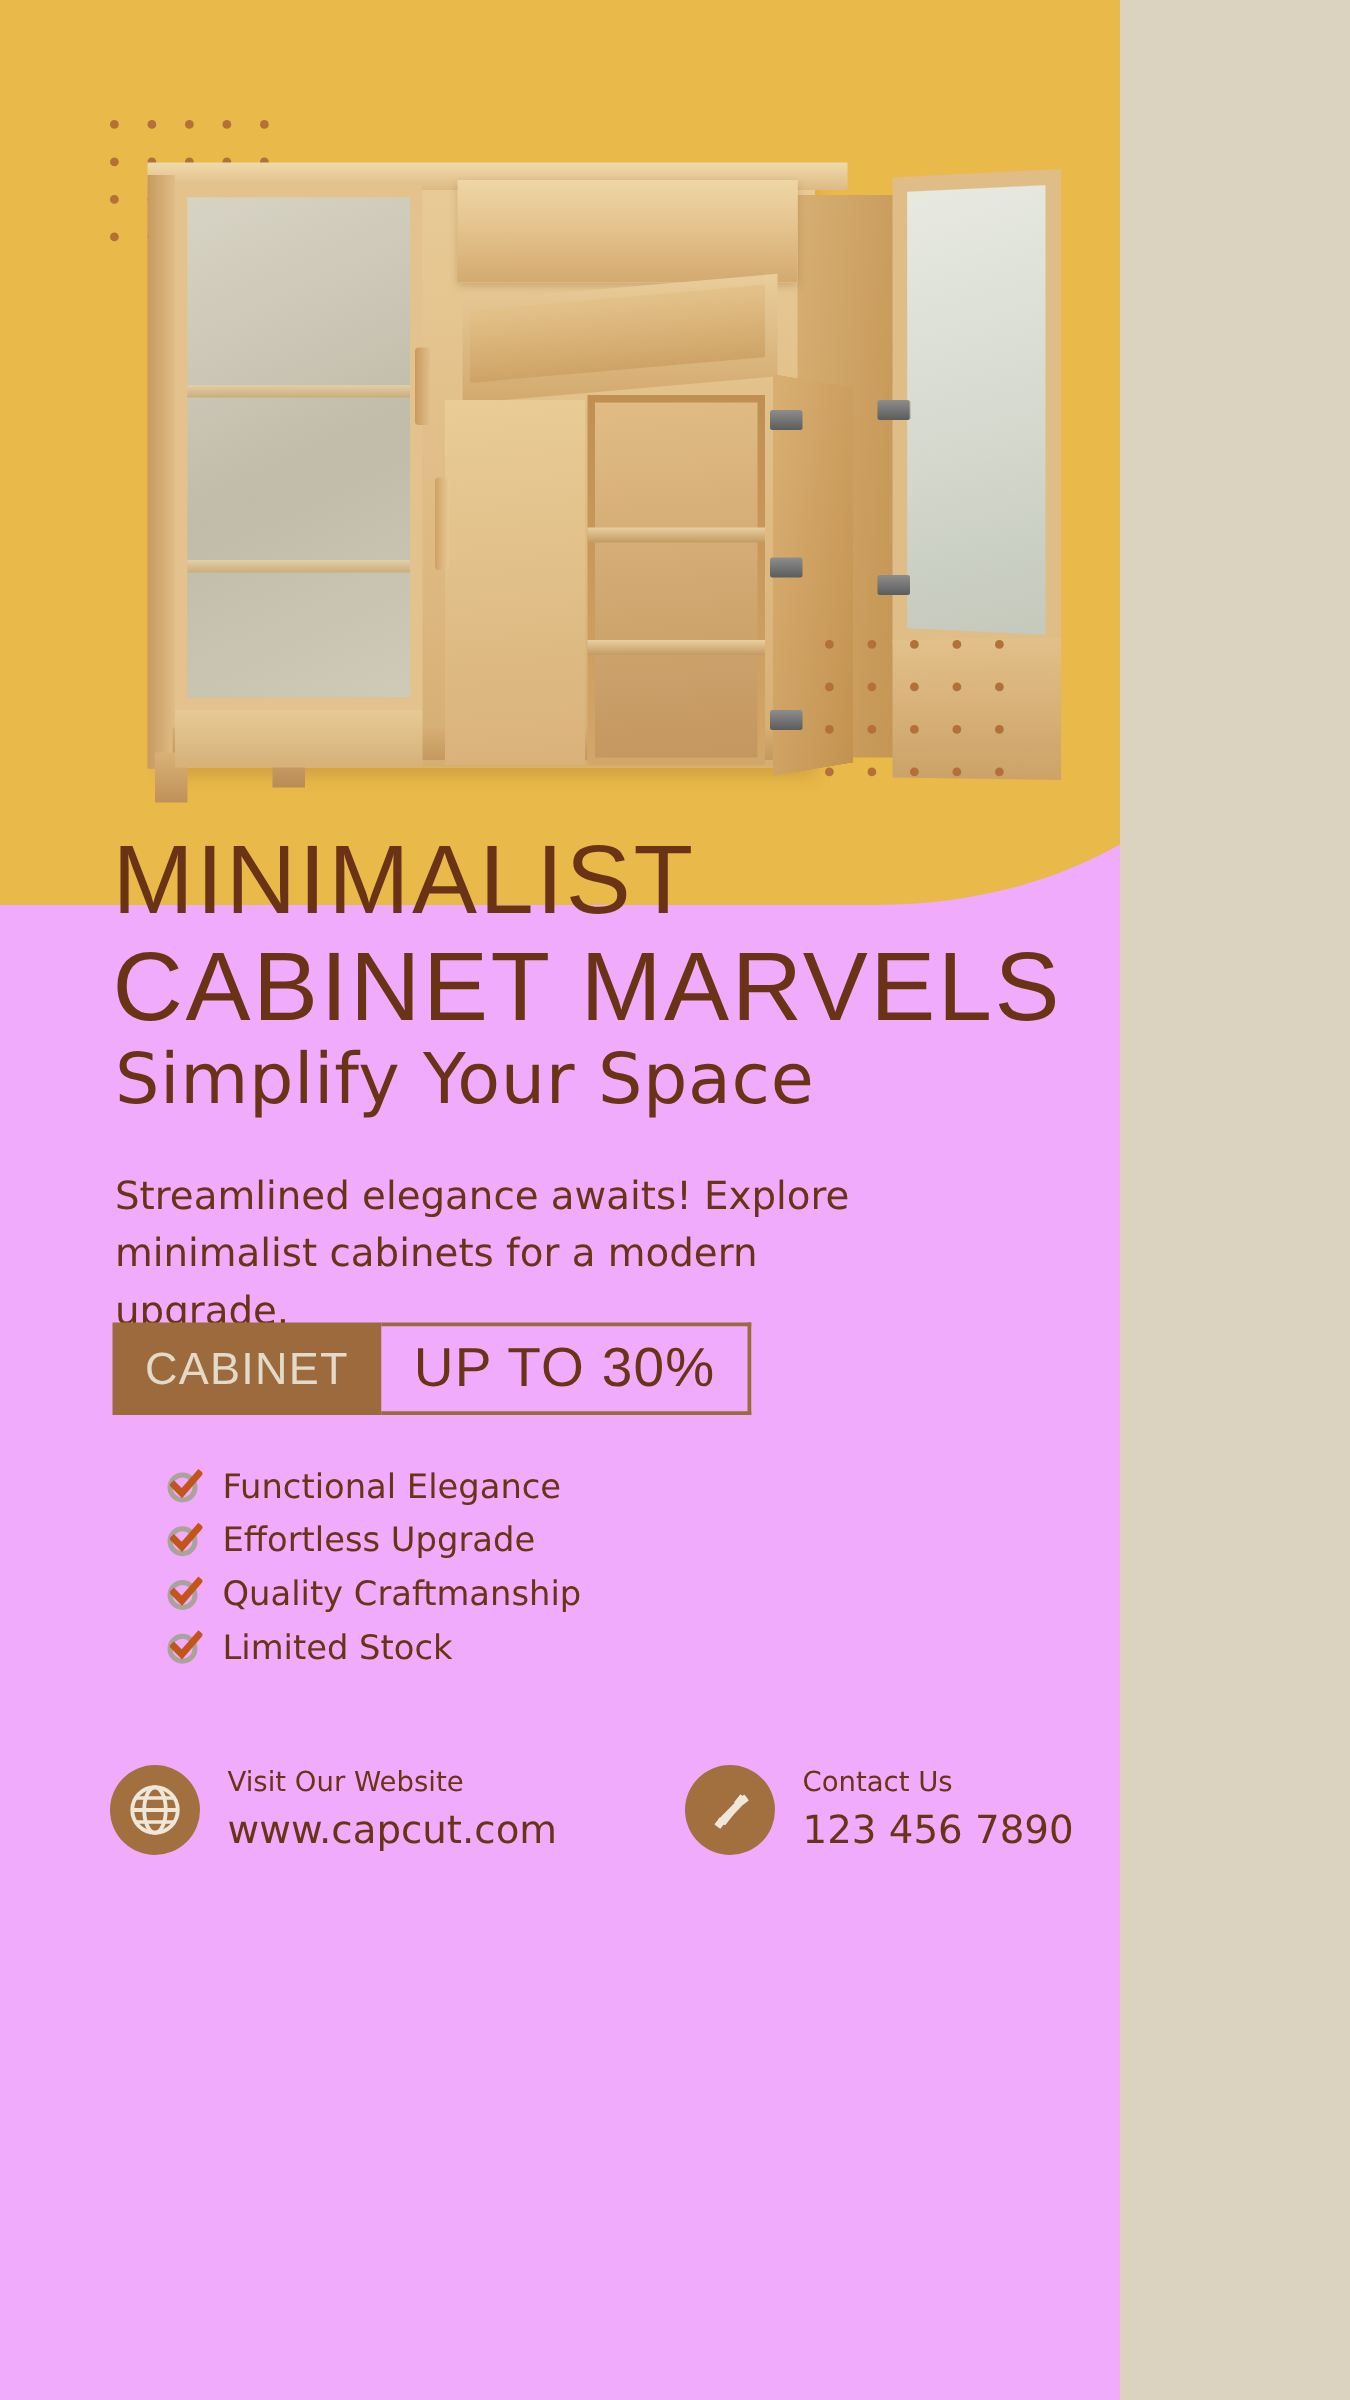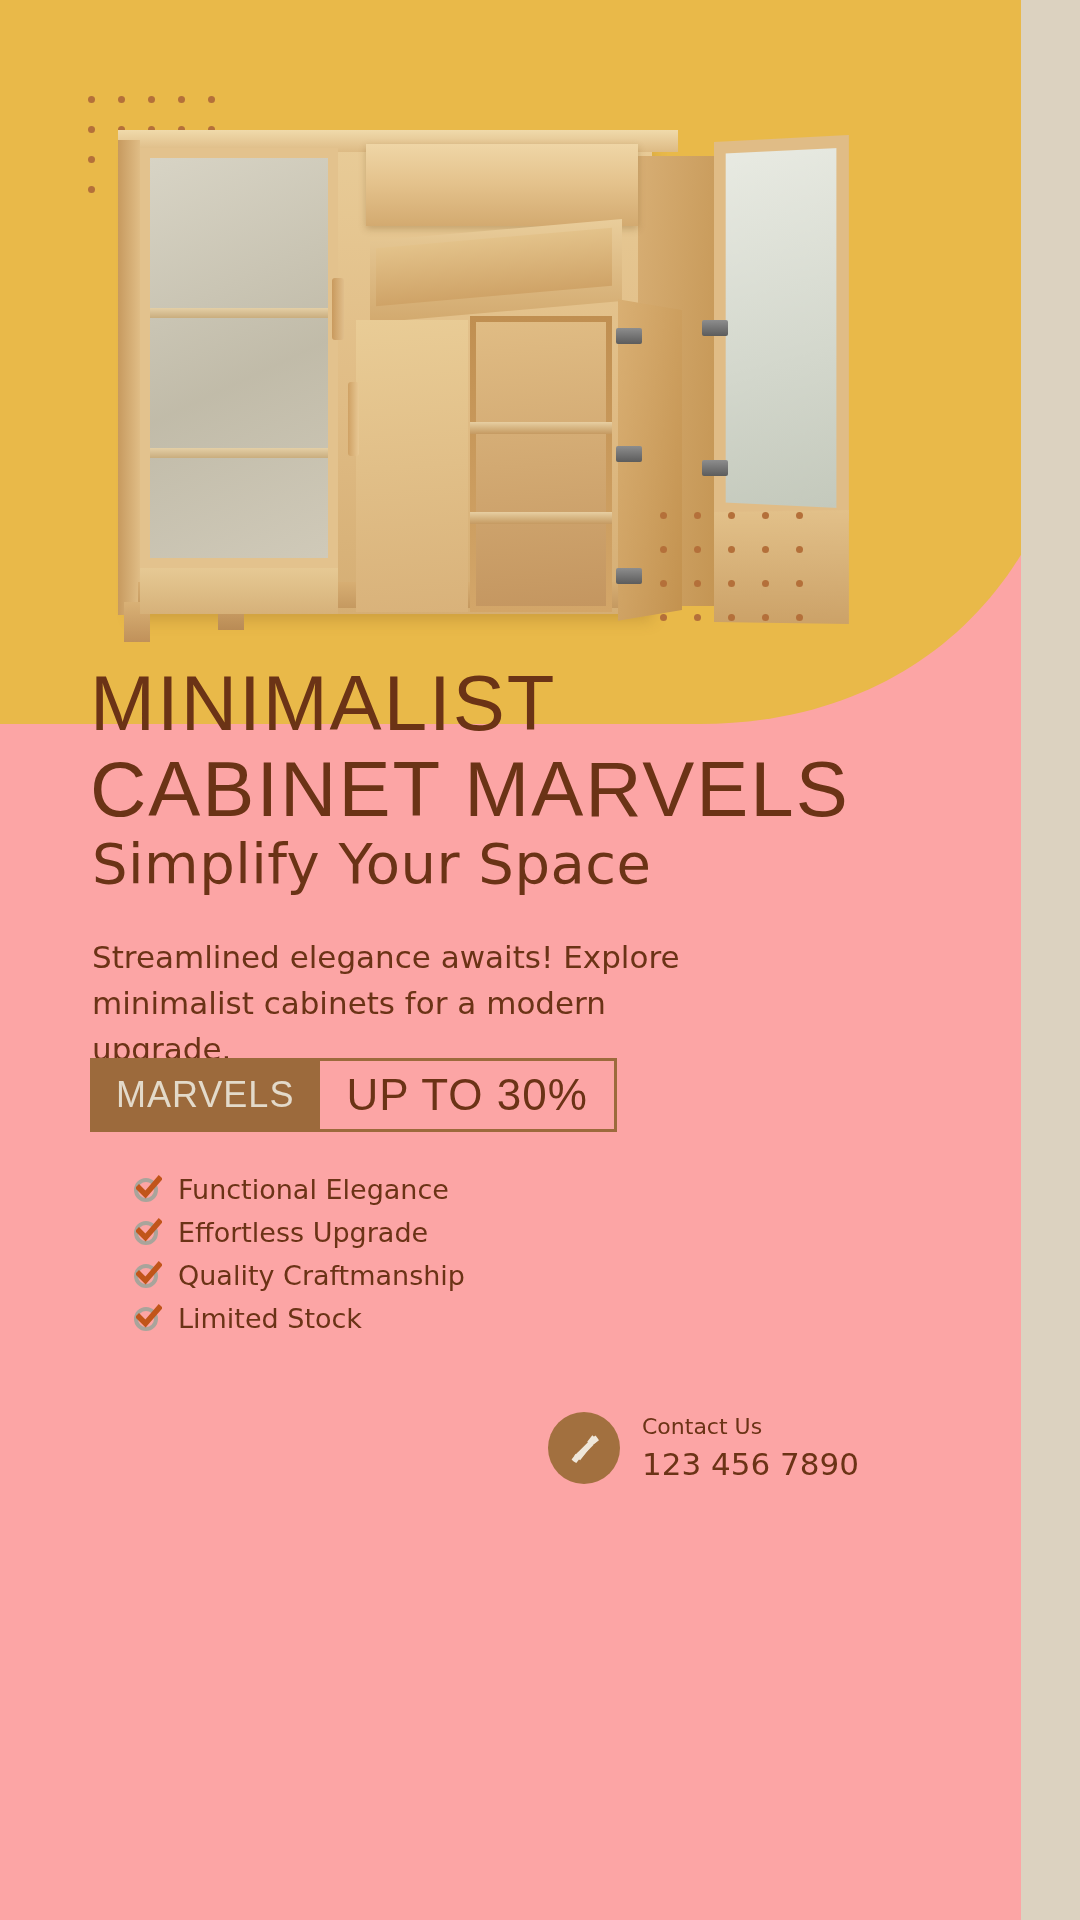--- a/index.html
+++ b/index.html
@@ -5,22 +5,22 @@
   * { margin:0; padding:0; box-sizing:border-box; }
   html, body { width:1080px; height:1920px; }
   body {
     font-family:"DejaVu Sans", sans-serif;
     background:#DCD2C0;
     position:relative;
     overflow:hidden;
   }
   #poster {
     position:absolute; inset:0;
-    width:1021px; height:1920px;
-    background:#fca5a5;
+    width:896px; height:1920px;
+    background:#f0abfc;
     overflow:hidden;
   }
 
   
   .hero { position:absolute; left:0; top:0; width:1080px; height:740px; overflow:hidden; }
   .hero-yellow-mask {
     position:absolute; left:0; top:0;
     width:1080px; height:724px;
     background:#E9B949;
     clip-path: path("M0,0 L1080,0 L1080,330 C1080,560 930,724 700,724 L0,724 Z");
@@ -399,21 +399,21 @@
     <div class="headline">
       <span>MINIMALIST</span>
       <span class="l2">CABINET MARVELS</span>
     </div>
 
     <div class="subhead">Simplify Your Space</div>
 
     <div class="body-copy">Streamlined elegance awaits! Explore minimalist cabinets for a modern upgrade.</div>
 
     <div class="badge">
-      <div class="badge-left">MARVELS</div>
+      <div class="badge-left">CABINET</div>
       <div class="badge-right">UP TO 30%</div>
     </div>
 
     <div class="features">
       <div class="feature-row">
         <span class="check-icon">
           <span class="ring"></span>
           <svg class="tick" viewBox="0 0 26 26" xmlns="http://www.w3.org/2000/svg">
             <path d="M3 13 L9.5 19.5 L23 4" fill="none" stroke="#C1551A" stroke-width="5.5" stroke-linecap="square" stroke-linejoin="miter"></path>
           </svg>
@@ -444,20 +444,35 @@
           <svg class="tick" viewBox="0 0 26 26" xmlns="http://www.w3.org/2000/svg">
             <path d="M3 13 L9.5 19.5 L23 4" fill="none" stroke="#C1551A" stroke-width="5.5" stroke-linecap="square" stroke-linejoin="miter"></path>
           </svg>
         </span>
         <span class="feature-label">Limited Stock</span>
       </div>
     </div>
 
     <div class="footer">
 
+      <div class="foot-item foot-web">
+        <span class="foot-circle">
+          <svg width="46" height="46" viewBox="0 0 48 48" xmlns="http://www.w3.org/2000/svg">
+            <circle cx="24" cy="24" r="19" fill="none" stroke="#EFE7DA" stroke-width="3.2"></circle>
+            <ellipse cx="24" cy="24" rx="9" ry="19" fill="none" stroke="#EFE7DA" stroke-width="3.2"></ellipse>
+            <line x1="5" y1="24" x2="43" y2="24" stroke="#EFE7DA" stroke-width="3.2"></line>
+            <line x1="9" y1="14" x2="39" y2="14" stroke="#EFE7DA" stroke-width="2.8"></line>
+            <line x1="9" y1="34" x2="39" y2="34" stroke="#EFE7DA" stroke-width="2.8"></line>
+          </svg>
+        </span>
+        <span class="foot-text">
+          <span class="foot-label">Visit Our Website</span>
+          <span class="foot-value" style="display:block">www.capcut.com</span>
+        </span>
+      </div>
 
       <div class="foot-item foot-phone">
         <span class="foot-circle">
           <svg width="42" height="42" viewBox="0 0 48 48" xmlns="http://www.w3.org/2000/svg">
             <path d="M33.5 9.5 c2.8 2.2 4.6 4.6 5.6 6.6 l-7.2 5.6 c-1-1.6-2.4-3.2-4.2-4.8 z
                      M20.4 26.6 c1.6 1.8 3.2 3.2 4.8 4.2 l-5.6 7.2 c-2-1-4.4-2.8-6.6-5.6 z
                      M31.9 21.7 L20.4 26.6 l4.8 4.2 L31.9 21.7 Z" fill="#EFE7DA"></path>
             <path d="M36.8 12.4 c3 2.6 4.9 5.2 5.9 7.1 l-8.6 6.6 c-1.1-2-2.8-4.1-5-6.1 z" fill="#EFE7DA" opacity="0"></path>
             <path d="M30.6 14.8 l6.4-5 c1.4 1.4 3 3.4 4.1 5.4 l-6.2 4.8 c-1-1.8-2.6-3.6-4.3-5.2 z" fill="#EFE7DA"></path>
             <path d="M14.8 30.6 l-5 6.4 c1.4 1.4 3.4 3 5.4 4.1 l4.8-6.2 c-1.8-1-3.6-2.6-5.2-4.3 z" fill="#EFE7DA"></path>

